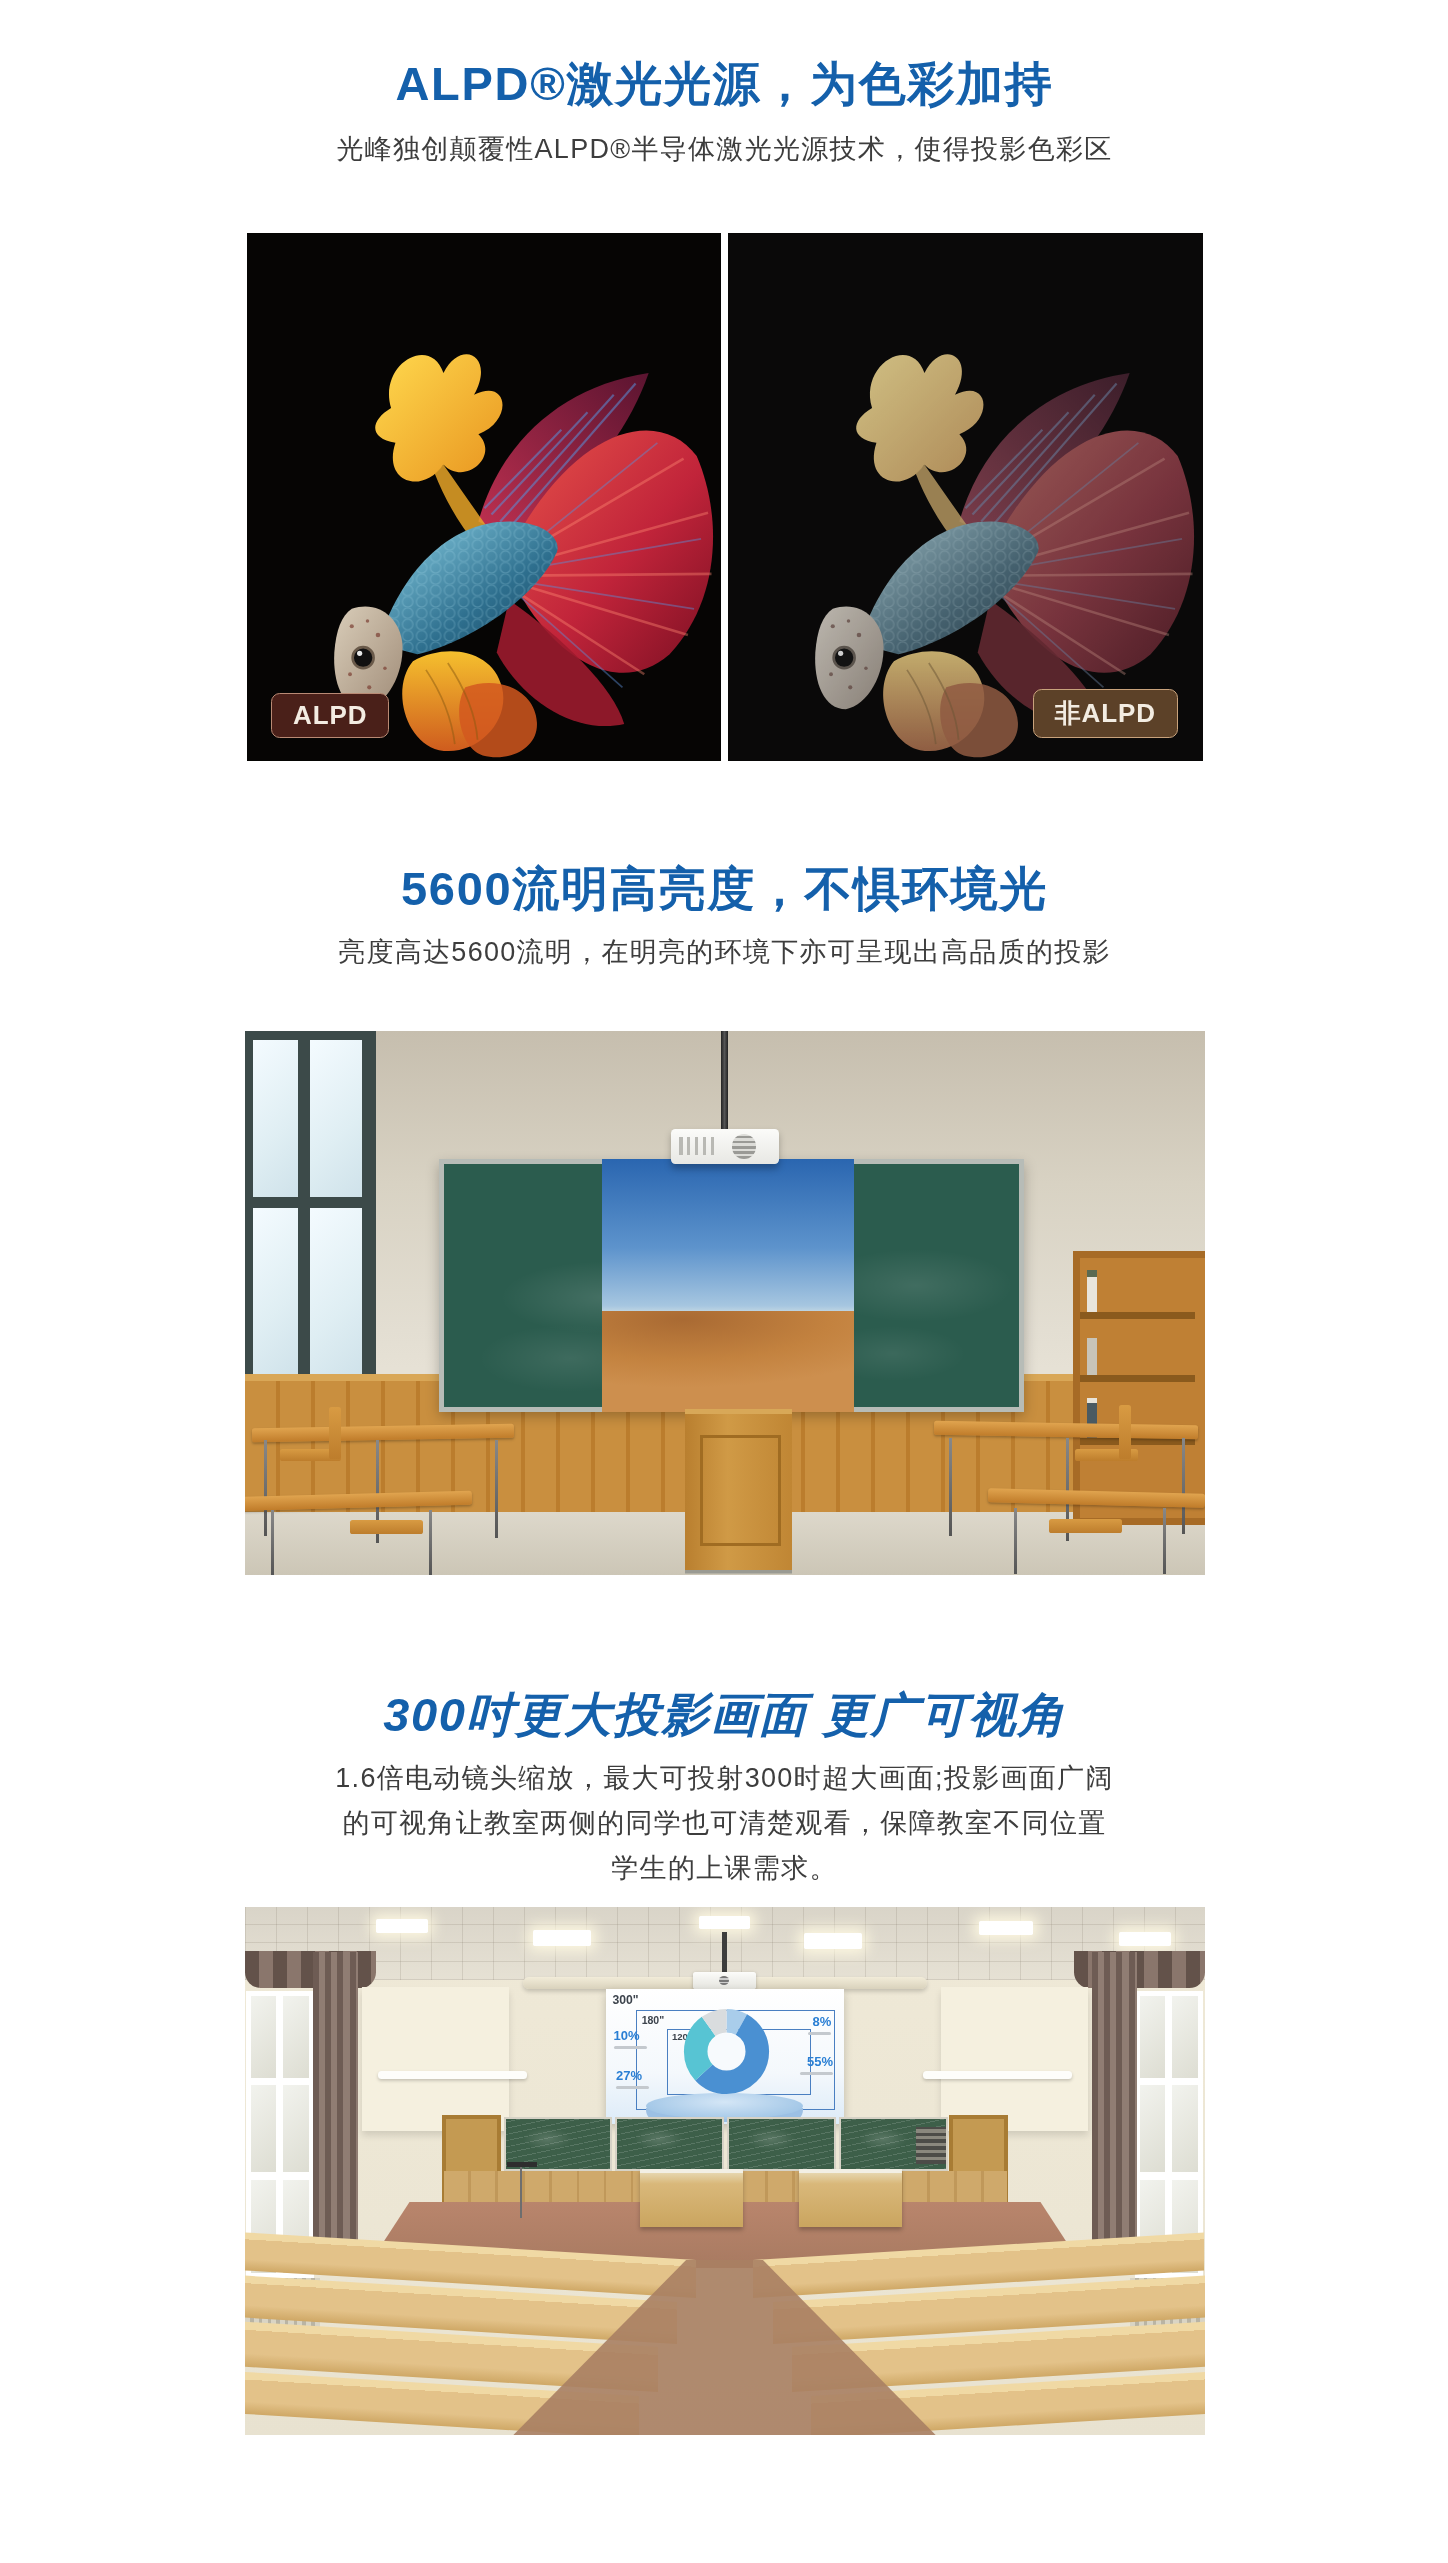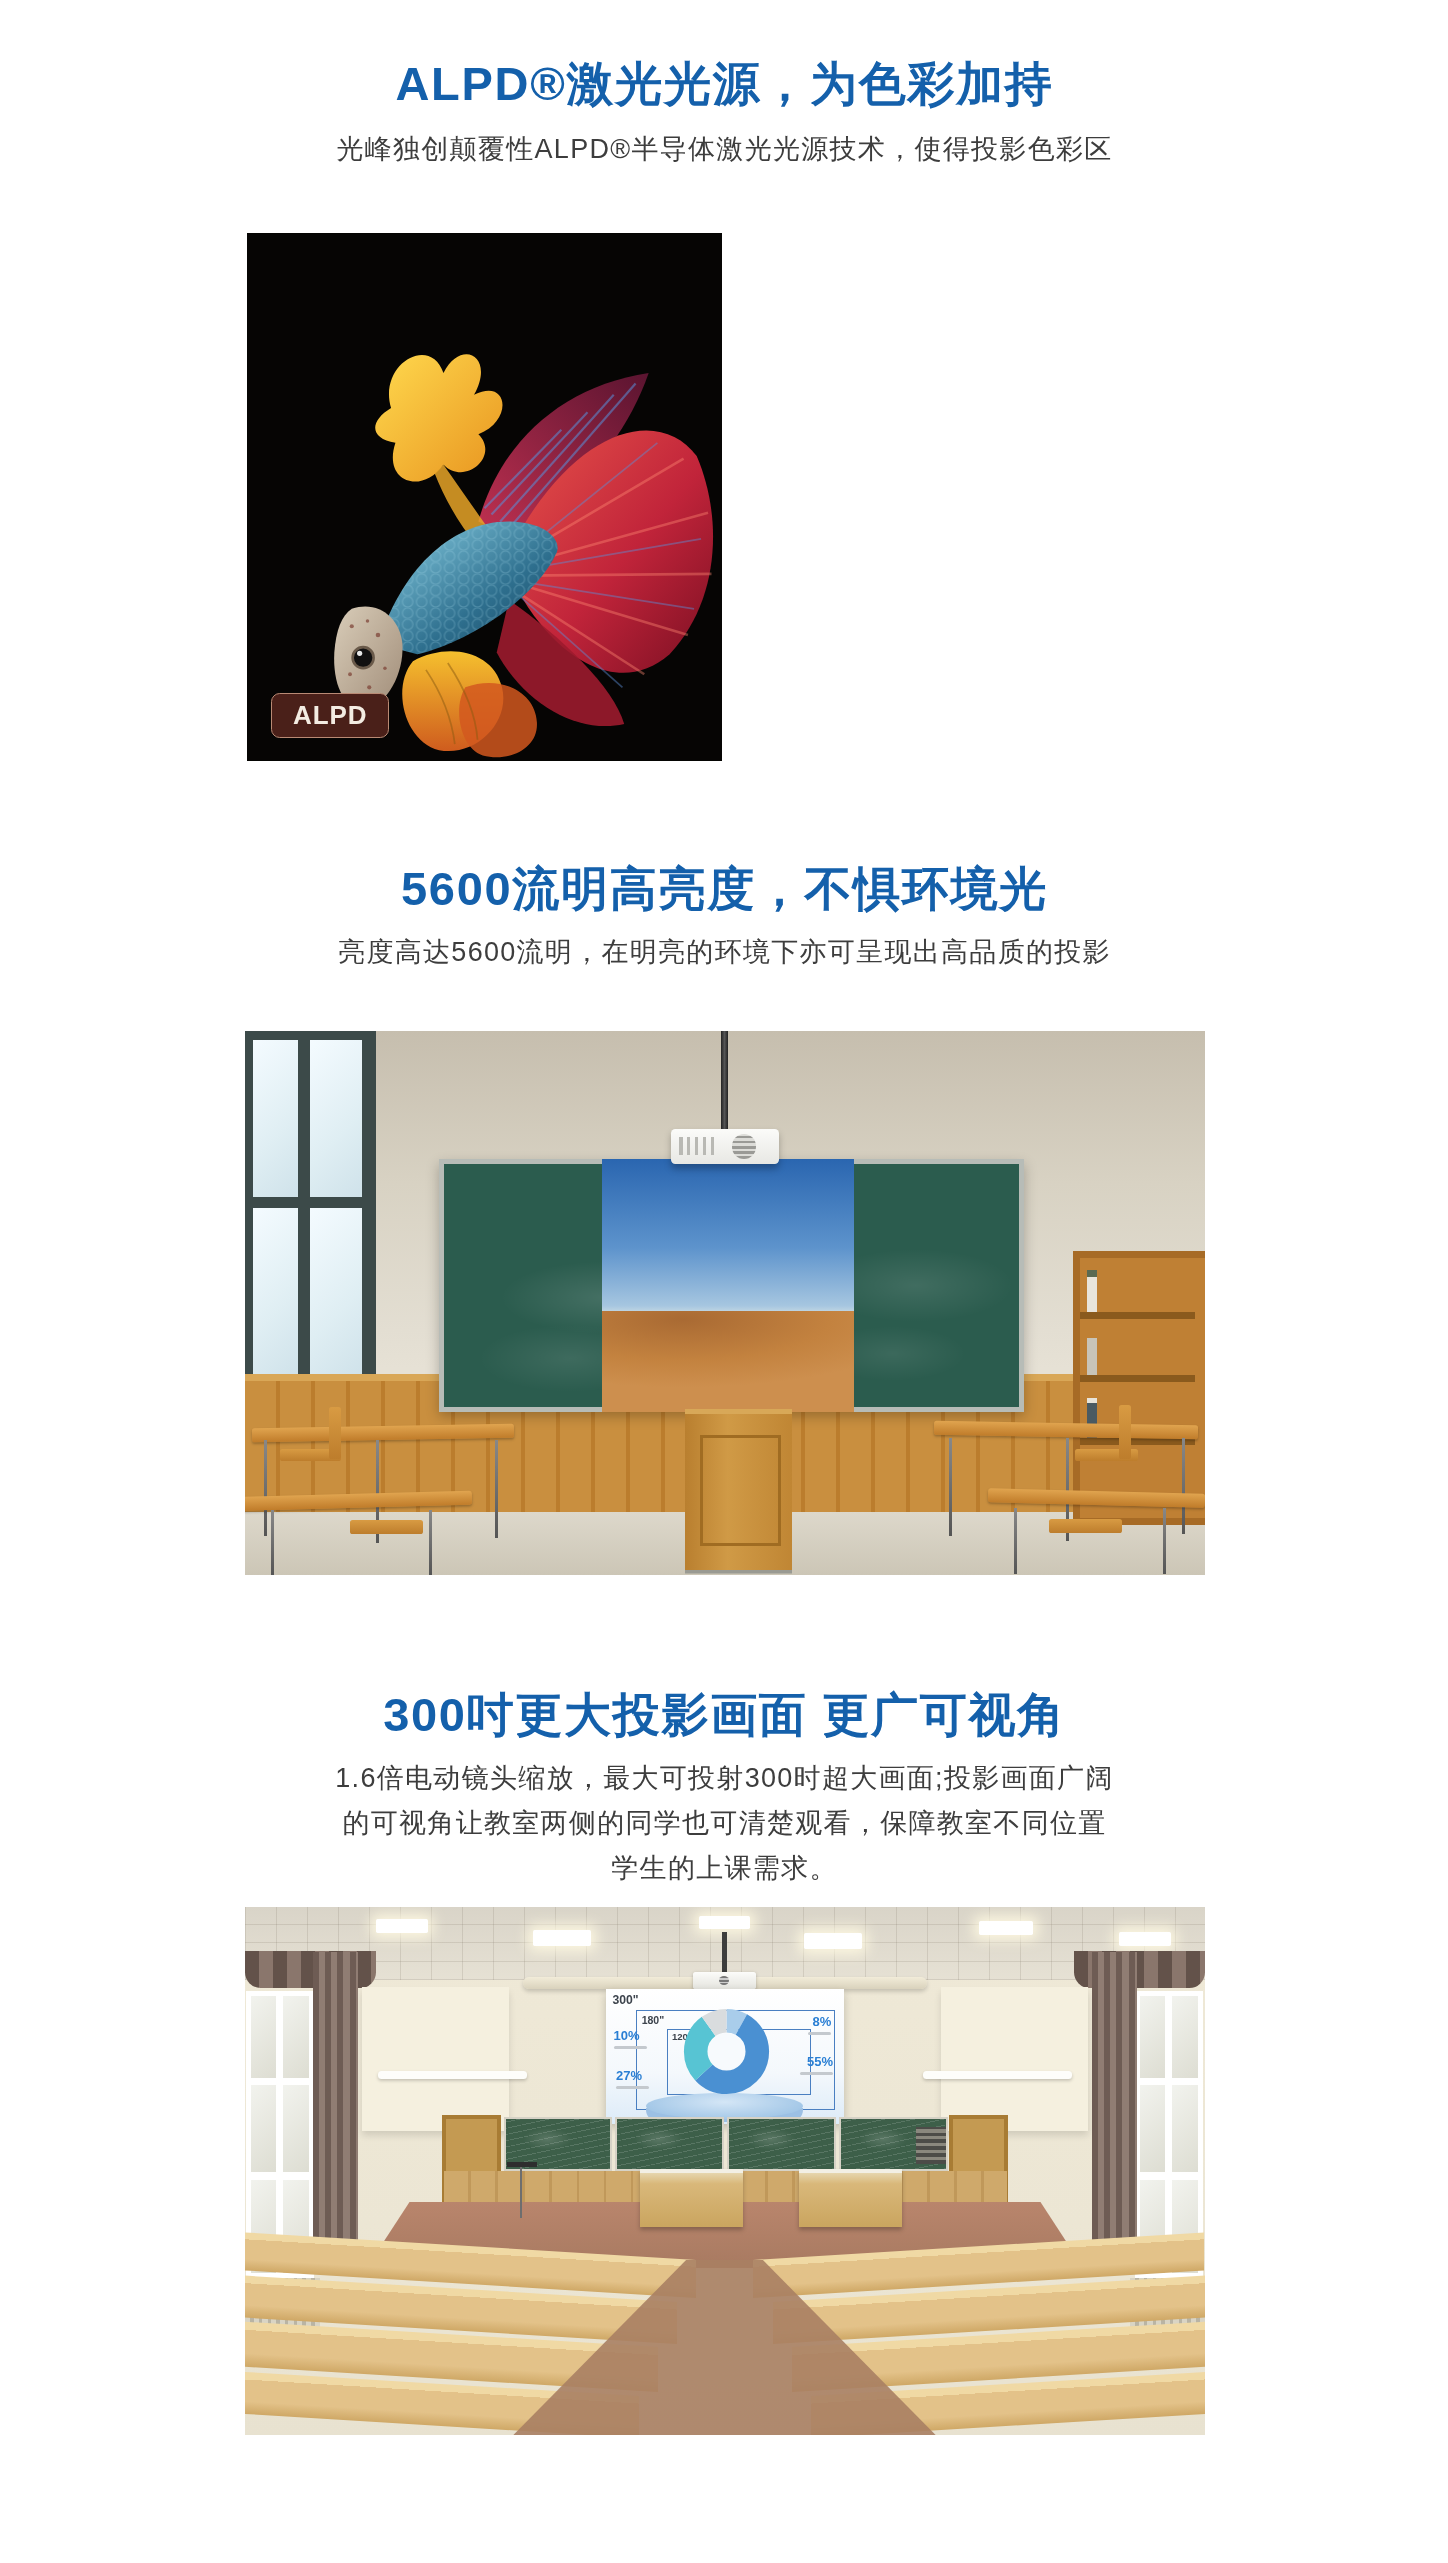--- a/index.html
+++ b/index.html
@@ -5,21 +5,21 @@
   html,body{margin:0;padding:0;}
   body{width:1449px;height:2563px;background:#ffffff;overflow:hidden;
        font-family:"Liberation Sans","DejaVu Sans",sans-serif;position:relative;}
 
   .section-title{margin:8px;text-align:center;font-size:47px;line-height:59px;
        font-weight:700;color:#1460ab;letter-spacing:1.7px;}
   .body-text{margin:0;text-align:center;font-size:27px;line-height:45px;
        color:#3d3d3d;letter-spacing:1.3px;}
   .t1{margin-top:54px;} .p1{margin-top:14px;}
   .t2{margin-top:98px;} .p2{margin-top:12.2px;}
-  .t3{margin-top:110px;} .p3{margin-top:12.2px;}
+  .t3{margin-top:110px;font-style:italic;} .p3{margin-top:12.2px;}
 
   
   .fish-figure{width:956px;height:528px;margin:61px auto 0;display:flex;gap:7px;}
   .fish-panel{position:relative;width:475px;height:528px;background:#050403;overflow:hidden;}
   .fish-panel svg{display:block;width:475px;height:528px;}
   .fish-panel.muted svg{filter:saturate(.5) brightness(.9) contrast(.96);}
   .badge{position:absolute;bottom:23px;padding:6.1px 21px;border-radius:8.7px;
        font-size:26px;font-weight:700;color:#f3ece2;letter-spacing:0.9px;}
   .badge.alpd{left:24.5px;background:#4a2019;border:1.7px solid #b98a74;}
   .badge.nonalpd{right:24.5px;background:#5c4128;border:1.7px solid #c8a27c;}
@@ -240,20 +240,26 @@
         <path d="M250,520 C290,505 330,525 332,560 C334,590 300,606 270,598 C245,590 235,545 250,520 Z" fill="#d2581e" opacity=".85"></path>
         <g stroke="#8a5a10" stroke-opacity=".5" stroke-width="2">
           <path d="M205,500 C225,530 235,560 238,585" fill="none"></path>
           <path d="M230,492 C250,522 262,552 264,580" fill="none"></path>
         </g>
       </g>
     </svg>
     <div class="badge alpd">ALPD</div>
   </div>
 
+  <div class="fish-panel muted">
+    <svg viewBox="0 0 544 604">
+      <use href="#fish-art"></use>
+    </svg>
+    <div class="badge nonalpd">非ALPD</div>
+  </div>
 </div>
 
 <h2 class="section-title t2">5600流明高亮度，不惧环境光</h2>
 <div class="body-text p2">
   <div>亮度高达5600流明，在明亮的环境下亦可呈现出高品质的投影</div>
 </div>
 
 <div class="classroom">
   <div class="cr-window">
     <div class="cr-pane" style="left:8.7px;top:8.7px;width:45px;height:157px;"></div>

